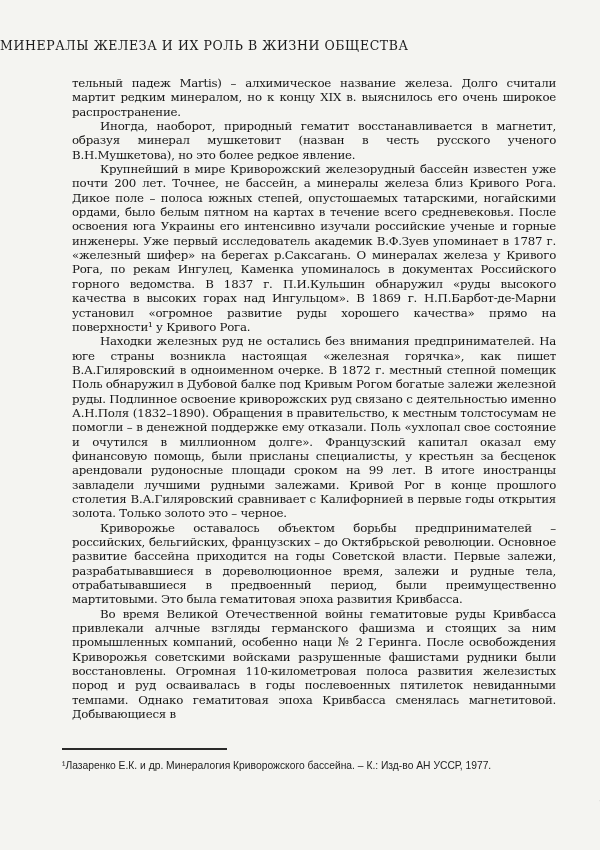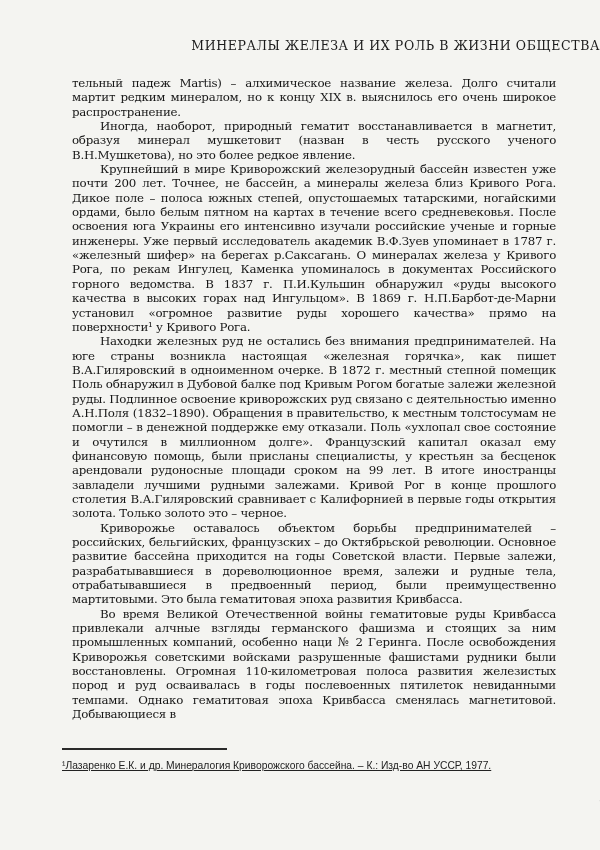--- a/index.html
+++ b/index.html
@@ -14,21 +14,21 @@
     background: #f4f4f1;
     overflow: hidden;
     font-family: "DejaVu Serif", serif;
     color: #161616;
   }
   .running-head {
     position: absolute;
     top: 38px;
     left: 0;
     width: 100%;
-    text-align: right;
+    text-align: left;
     font-size: 12.5px;
     letter-spacing: 0.6px;
     font-weight: 500;
     color: #1b1b1b;
     white-space: nowrap;
   }
   .body-text {
     position: absolute;
     top: 76px;
     left: 72px;
@@ -57,21 +57,20 @@
   }
   .footnote {
     position: absolute;
     top: 759px;
     left: 62px;
     width: 484px;
     font-family: "Liberation Sans", sans-serif;
     font-size: 10.3px;
     line-height: 13px;
     color: #222222;
-    text-decoration: underline;
   }
   .page-number {
     position: absolute;
     top: 792px;
     left: 0;
     width: 100%;
     text-align: right;
     font-family: "Liberation Sans", sans-serif;
     font-weight: bold;
     font-size: 12px;

